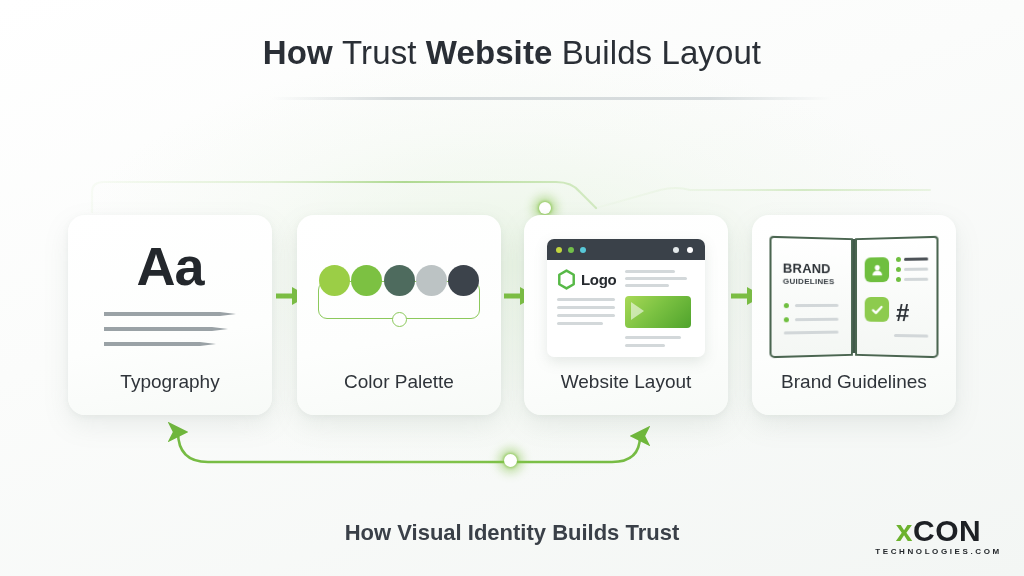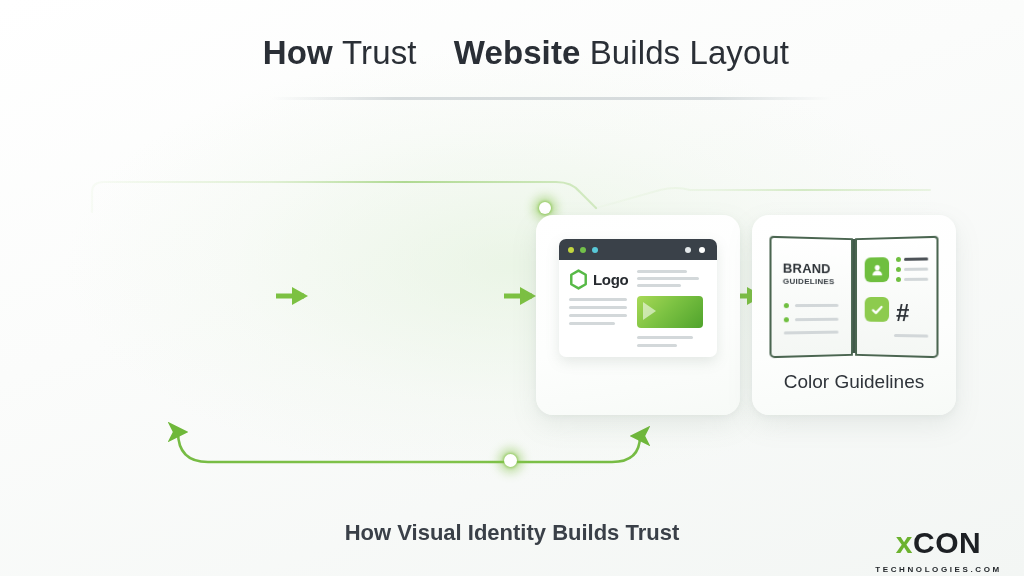--- a/index.html
+++ b/index.html
@@ -25,21 +25,21 @@
     position: absolute;
     left: 0;
     top: 34px;
     width: 1024px;
     text-align: center;
     font-size: 33px;
     color: #2a2f36;
     letter-spacing: 0.1px;
     white-space: nowrap;
   }
-  .title .w-bold { font-weight: bold; margin-left: 28px; }
+  .title .w-bold { font-weight: bold; }
   .title .w-reg  { font-weight: normal; }
   .title-rule {
     position: absolute;
     left: 272px;
     top: 97px;
     width: 560px;
     height: 3px;
     background: linear-gradient(to right, rgba(224,228,230,0) 0%, rgba(208,214,216,0.85) 22%, rgba(208,214,216,0.85) 78%, rgba(224,228,230,0) 100%);
     border-radius: 2px;
   }
@@ -65,21 +65,21 @@
     position: absolute;
     width: 204px;
     height: 200px;
     background: linear-gradient(170deg, #ffffff 0%, #fdfefd 60%, #f7faf7 100%);
     border-radius: 17px;
     box-shadow: 0 10px 26px rgba(120,140,130,0.13), 0 2px 6px rgba(120,140,130,0.08);
     top: 215px;
   }
   .card-1 { left: 68px; }
   .card-2 { left: 297px; }
-  .card-3 { left: 524px; margin-left: 12px; }
+  .card-3 { left: 524px; }
   .card-4 { left: 752px; }
 
   .card-label {
     position: absolute;
     left: 0;
     bottom: 22px;
     width: 100%;
     text-align: center;
     font-size: 19px;
     color: #2f343a;
@@ -264,29 +264,28 @@
     position: absolute;
     left: 866px; top: 516px;
     width: 145px;
     text-align: center;
   }
   .xcon-main {
     font-size: 30px;
     font-weight: bold;
     line-height: 1;
     letter-spacing: 0.5px;
-    margin-top: 12px;
   }
   .xcon-x { color: #6cb22e; }
   .xcon-con { color: #1d2024; }
   .xcon-sub {
     font-size: 8px;
     color: #24282c;
     letter-spacing: 2.6px;
-    margin-top: 7px;
+    margin-top: 1px;
     font-weight: bold;
   }
 </style>
 </head>
 <body>
 
 <div class="stage">
 
   <div class="title">
     <span class="w-bold">How </span><span class="w-reg">Trust </span><span class="w-bold">Website </span><span class="w-reg">Builds Layout</span>
@@ -327,21 +326,46 @@
       <path d="M731,296 L759,296" stroke="#7cc142" stroke-width="5" stroke-linecap="butt" fill="none"></path>
       <path d="M747,287 L763,296 L747,305 Z" fill="#7cc142"></path>
     </g>
 
     <path d="M178,432 Q178,462 208,462 L612,462 Q640,462 640,436" fill="none" stroke="url(#loopWire)" stroke-width="2.6" stroke-linecap="round" marker-start="url(#arrowUpL)" marker-end="url(#arrowUpR)"></path>
   </svg>
 
   <div class="node-glow node-top"></div>
   <div class="node-glow node-loop"></div>
 
-
+  <div class="card card-1">
+    <div class="card-art">
+      <div class="aa">Aa</div>
+      <svg class="type-lines" width="140" height="48">
+        <path d="M0,5 L116,5 L132,7 L116,9 L0,9 Z" fill="#9aa2a6"></path>
+        <path d="M0,20 L108,20 L124,22 L108,24 L0,24 Z" fill="#9aa2a6"></path>
+        <path d="M0,35 L96,35 L112,37 L96,39 L0,39 Z" fill="#9aa2a6"></path>
+      </svg>
+    </div>
+    <div class="card-label">Typography</div>
+  </div>
+
+  <div class="card card-2">
+    <div class="card-art">
+      <div class="pal-box"></div>
+      <div class="swatches">
+        <div class="swatch" style="background:#9bce46"></div>
+        <div class="swatch" style="background:#7cc142"></div>
+        <div class="swatch" style="background:#4e6b5e"></div>
+        <div class="swatch" style="background:#bcc3c4"></div>
+        <div class="swatch" style="background:#3c434b"></div>
+      </div>
+      <div class="pal-node"></div>
+    </div>
+    <div class="card-label">Color Palette</div>
+  </div>
 
   <div class="card card-3">
     <div class="card-art">
       <div class="browser">
         <div class="br-bar">
           <span class="br-dot" style="left:9px;background:#c3d63f"></span>
           <span class="br-dot" style="left:21px;background:#72c04a"></span>
           <span class="br-dot" style="left:33px;background:#58c8d8"></span>
           <span class="br-dot" style="left:126px;background:#e3e8ea"></span>
           <span class="br-dot" style="left:140px;background:#ffffff"></span>
@@ -363,20 +387,21 @@
           <span class="gline" style="left:10px;top:54px;width:58px;"></span>
           <span class="gline" style="left:10px;top:62px;width:46px;"></span>
 
           <div class="hero-img"></div>
 
           <span class="gline" style="left:78px;top:76px;width:56px;"></span>
           <span class="gline" style="left:78px;top:84px;width:40px;"></span>
         </div>
       </div>
     </div>
+    <div class="card-label">Website Layout</div>
   </div>
 
   <div class="card card-4">
     <div class="card-art">
       <div class="book">
         <div class="page page-l">
           <div class="brand-word">BRAND</div>
           <div class="guide-word">GUIDELINES</div>
           <span class="bullet" style="left:12px;top:64px;"></span>
           <span class="bline" style="left:23px;top:65px;width:44px;"></span>
@@ -402,21 +427,21 @@
           <div class="icon-sq" style="left:8px;top:58px;background:#8dcb4e;">
             <svg width="14" height="14" viewBox="0 0 16 16">
               <path d="M3,8.4 L6.4,11.6 L13,4.6" fill="none" stroke="#ffffff" stroke-width="2.6" stroke-linecap="round" stroke-linejoin="round"></path>
             </svg>
           </div>
           <div class="hash">#</div>
           <span class="bline" style="left:38px;top:95px;width:34px;"></span>
         </div>
       </div>
     </div>
-    <div class="card-label">Color Guidelines</div>
+    <div class="card-label">Brand Guidelines</div>
   </div>
 
   <div class="footer-caption">How Visual Identity Builds Trust</div>
 
   <div class="xcon">
     <div class="xcon-main"><span class="xcon-x">x</span><span class="xcon-con">CON</span></div>
     <div class="xcon-sub">TECHNOLOGIES.COM</div>
   </div>
 
 </div>

